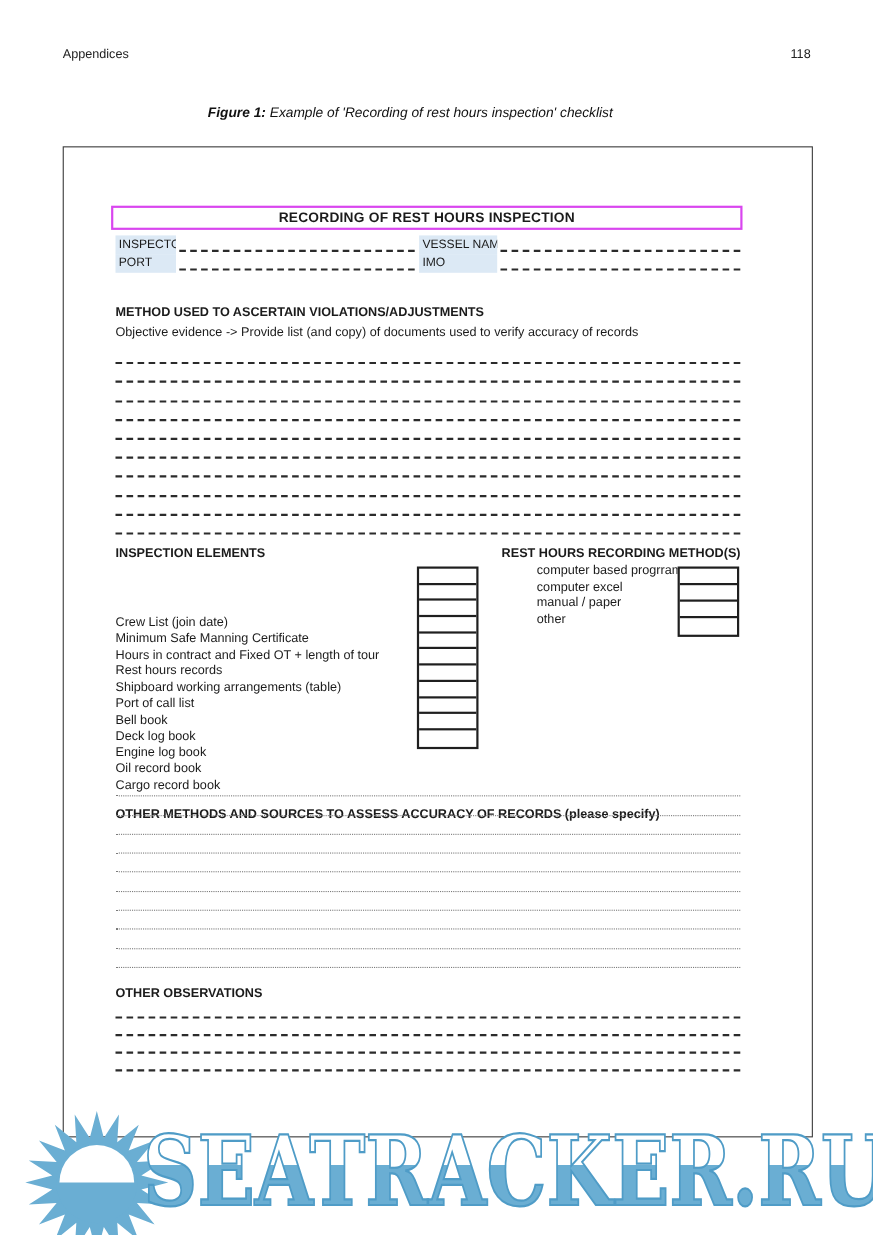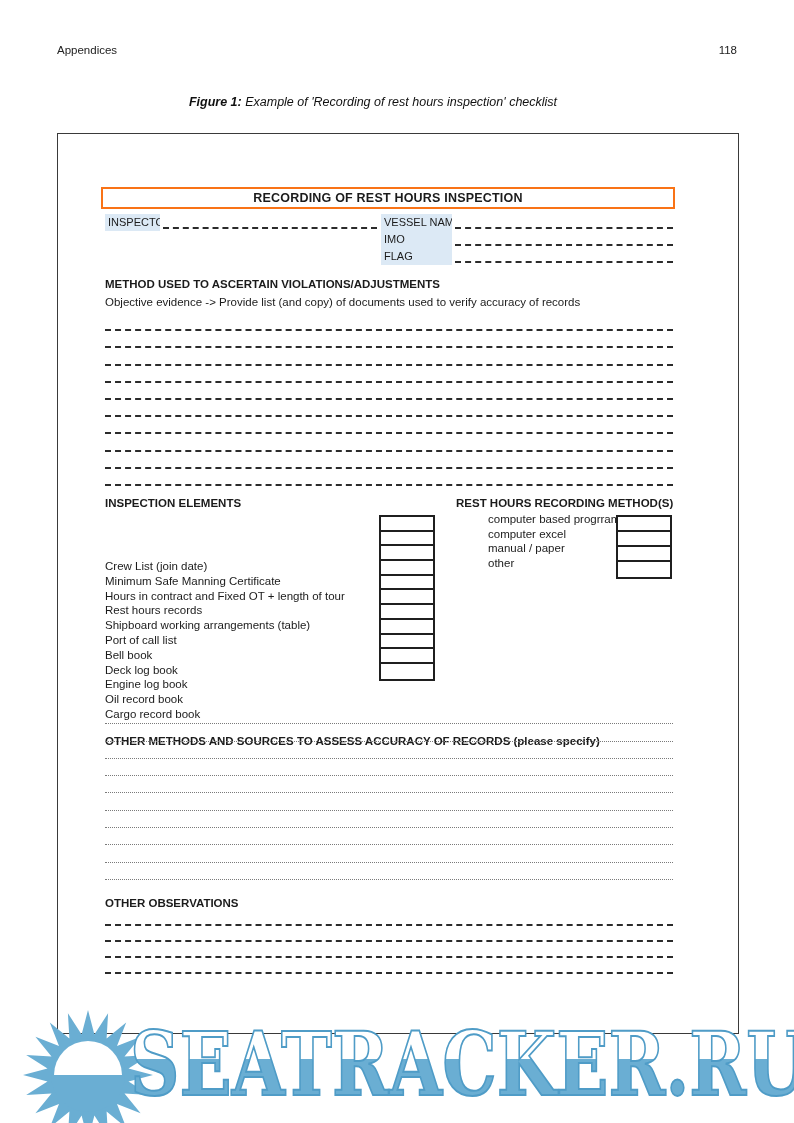--- a/index.html
+++ b/index.html
@@ -17,21 +17,21 @@
     position:absolute; left:0; top:95px; width:746px;
     text-align:center; font-size:12.5px; font-style:italic; color:#111;
   }
   .caption .cap-prefix { font-weight:bold; }
   .frame {
     position:absolute; left:57px; top:133px; width:682px; height:901px;
     border:1px solid #3a3a3a; background:#fff;
   }
   .title-box {
     position:absolute; left:43px; top:53px; width:574px; height:22px;
-    border:2px solid #f97316;
+    border:2px solid #d946ef;
     display:flex; align-items:center; justify-content:center;
     font-weight:bold; font-size:12.5px; letter-spacing:0.2px;
   }
   .fields { position:absolute; left:47px; top:80px; width:568px; display:flex; }
   .fcol { display:flex; flex-direction:column; }
   .fcol-left  { width:272px; margin-right:4px; }
   .fcol-right { width:292px; }
   .frow { display:flex; height:17px; align-items:stretch; }
   .flabel {
     background:#dce9f5; font-size:11px; line-height:17px; padding-left:3px;
@@ -77,32 +77,32 @@
   <div class="title-box">
     <span>RECORDING OF REST HOURS INSPECTION</span>
   </div>
 
   <div class="fields">
     <div class="fcol fcol-left">
       <div class="frow">
         <span class="flabel">INSPECTOR</span>
         <span class="fline"></span>
       </div>
+      <div class="frow">
+        <span class="flabel">PORT</span>
+        <span class="fline"></span>
+      </div>
     </div>
     <div class="fcol fcol-right">
       <div class="frow">
         <span class="flabel">VESSEL NAME</span>
         <span class="fline"></span>
       </div>
       <div class="frow">
         <span class="flabel">IMO</span>
-        <span class="fline"></span>
-      </div>
-      <div class="frow">
-        <span class="flabel">FLAG</span>
         <span class="fline"></span>
       </div>
     </div>
   </div>
 
   <div class="sec-heading" style="left:47px; top:144px;">METHOD USED TO ASCERTAIN VIOLATIONS/ADJUSTMENTS</div>
   <div class="sub-text" style="left:47px; top:162px;">Objective evidence  -&gt; Provide list (and copy) of documents used to verify accuracy of records</div>
   <div class="linestack" style="top:180px;">
       <div class="mline"></div>
       <div class="mline"></div>

